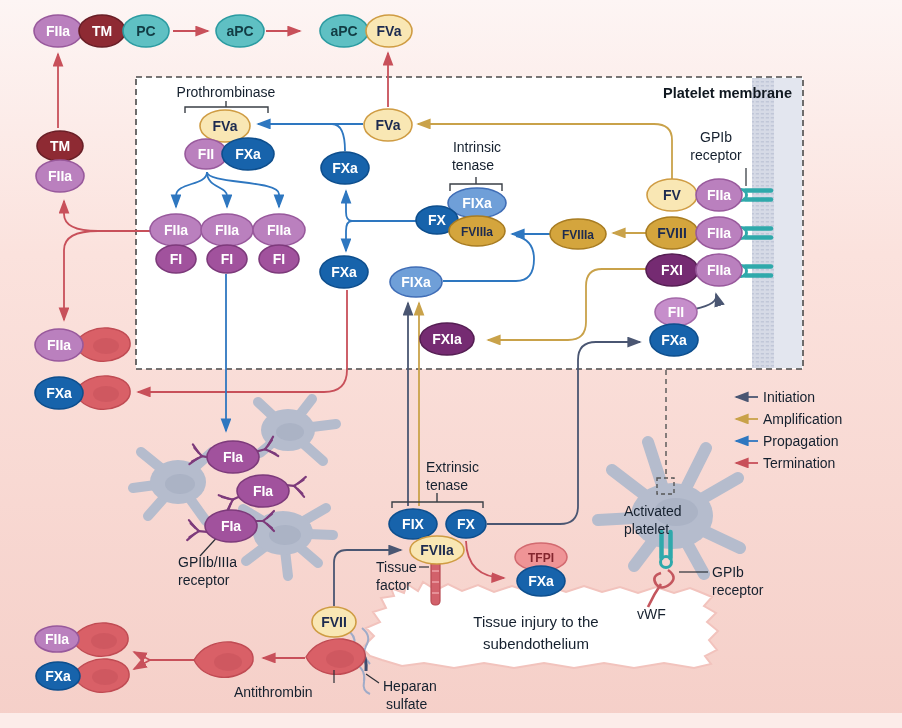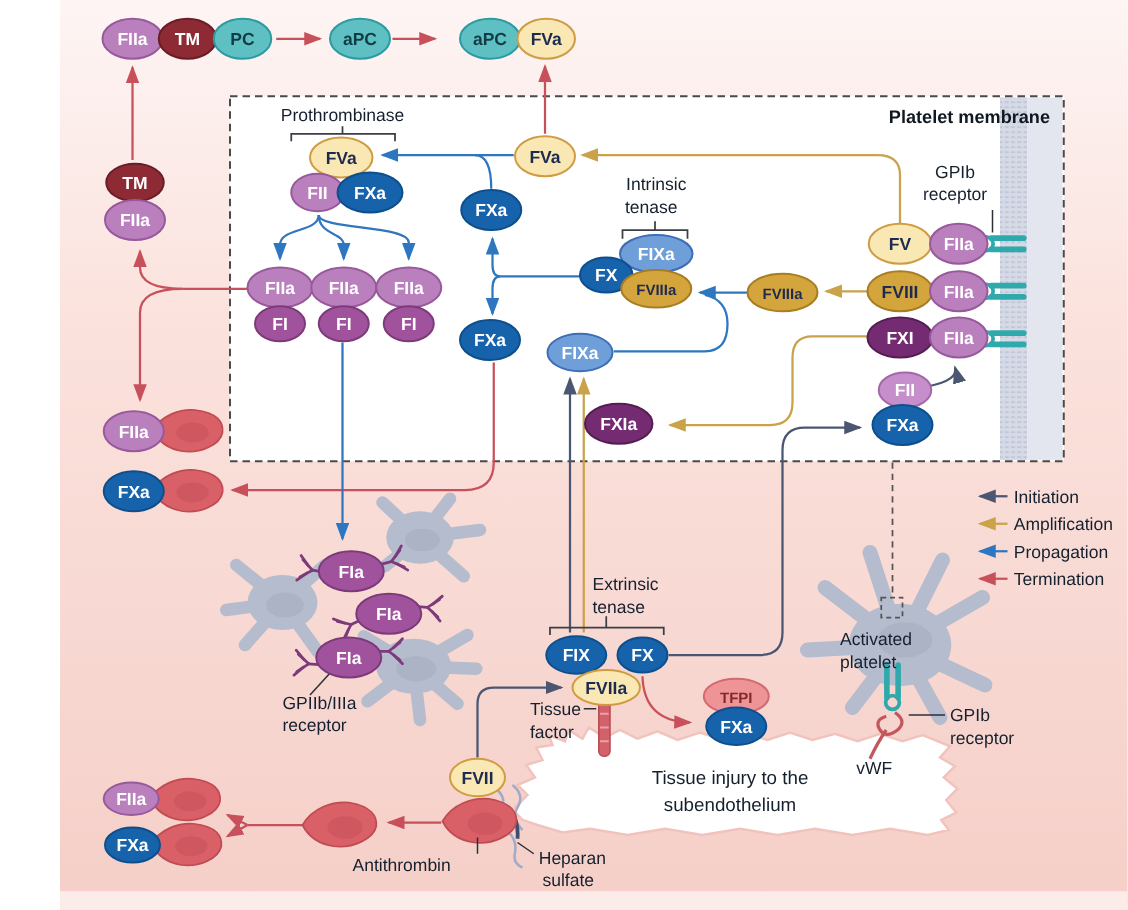--- a/index.html
+++ b/index.html
@@ -1,16 +1,16 @@
 <!DOCTYPE html>
 <html><head>
 <meta charset="utf-8">
 <style>
   html,body{margin:0;padding:0;background:#fff;}
-  .stage{width:772px;height:728px;position:relative;font-family:"Liberation Sans",sans-serif;padding-left:48px;}
+  .stage{width:772px;height:728px;position:relative;font-family:"Liberation Sans",sans-serif;}
   svg{display:block;}
   text{font-family:"Liberation Sans",sans-serif;fill:#15202e;}
   .lbl{font-size:14px;}
   .lbl-b{font-size:14.5px;font-weight:bold;fill:#101820;}
   .lbl-c{font-size:14px;text-anchor:middle;}
   .nt{font-size:14px;font-weight:600;text-anchor:middle;}
   .nt-s{font-size:12px;font-weight:600;text-anchor:middle;}
   .t-w{fill:#ffffff;}
   .t-d{fill:#1d2b50;}
   .t-t{fill:#123c44;}

